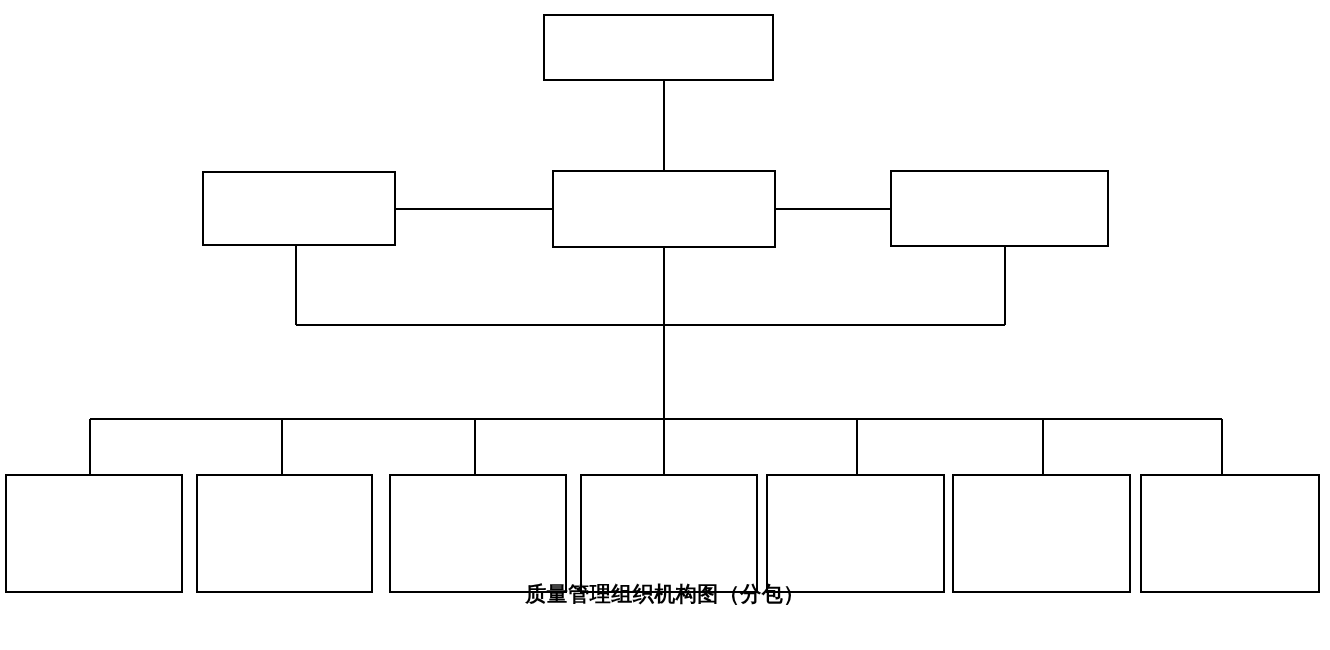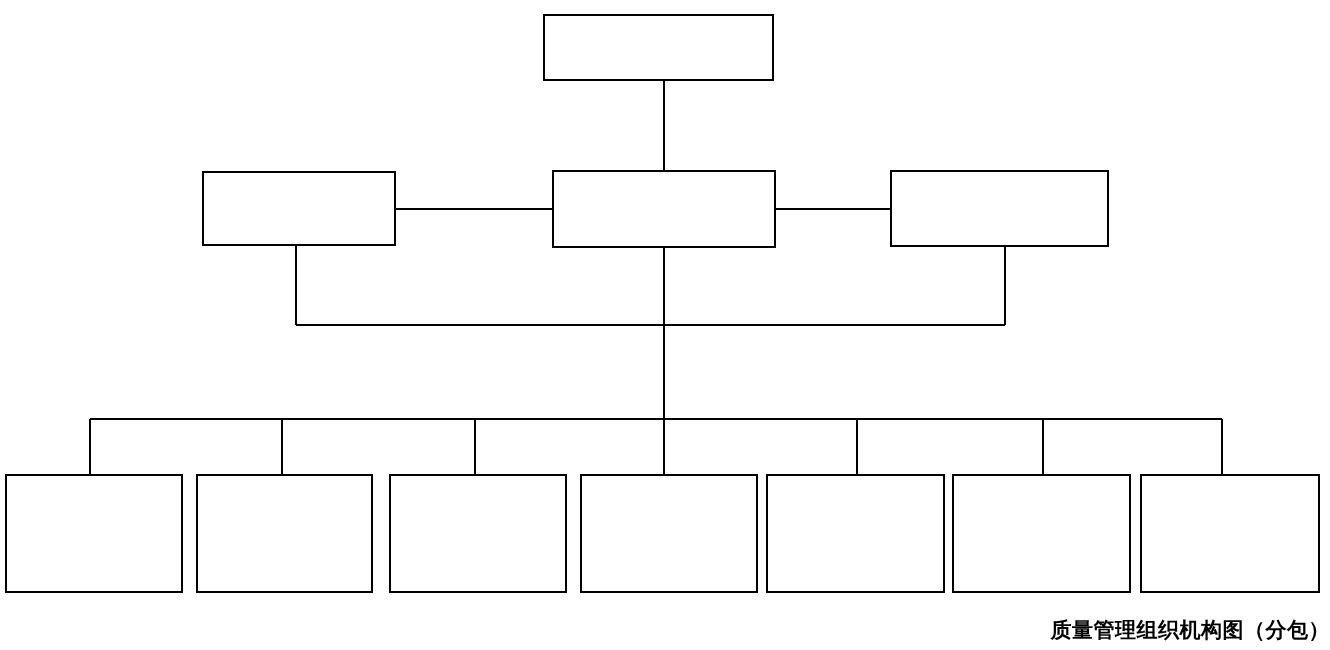--- a/index.html
+++ b/index.html
@@ -88,15 +88,15 @@
       <div class="node-box" style="left: 890px; top: 170px; width: 219px; height: 77px; border-color: rgb(0, 0, 0); border-width: 2px; background: rgb(255, 255, 255);"></div>
       <div class="node-box" style="left: 5px; top: 474px; width: 178px; height: 119px; border-color: rgb(0, 0, 0); border-width: 2px; background: rgb(255, 255, 255);"></div>
       <div class="node-box" style="left: 196px; top: 474px; width: 177px; height: 119px; border-color: rgb(0, 0, 0); border-width: 2px; background: rgb(255, 255, 255);"></div>
       <div class="node-box" style="left: 389px; top: 474px; width: 178px; height: 119px; border-color: rgb(0, 0, 0); border-width: 2px; background: rgb(255, 255, 255);"></div>
       <div class="node-box" style="left: 580px; top: 474px; width: 178px; height: 119px; border-color: rgb(0, 0, 0); border-width: 2px; background: rgb(255, 255, 255);"></div>
       <div class="node-box" style="left: 766px; top: 474px; width: 179px; height: 119px; border-color: rgb(0, 0, 0); border-width: 2px; background: rgb(255, 255, 255);"></div>
       <div class="node-box" style="left: 952px; top: 474px; width: 179px; height: 119px; border-color: rgb(0, 0, 0); border-width: 2px; background: rgb(255, 255, 255);"></div>
       <div class="node-box" style="left: 1140px; top: 474px; width: 180px; height: 119px; border-color: rgb(0, 0, 0); border-width: 2px; background: rgb(255, 255, 255);"></div>
     </div>
 
-  <div class="caption" style="top: 616px; text-align: right;">质量管理组织机构图（分包）</div>
+  <div class="caption" style="top: 580px;">质量管理组织机构图（分包）</div>
 
 </div>
 
 </body></html>

